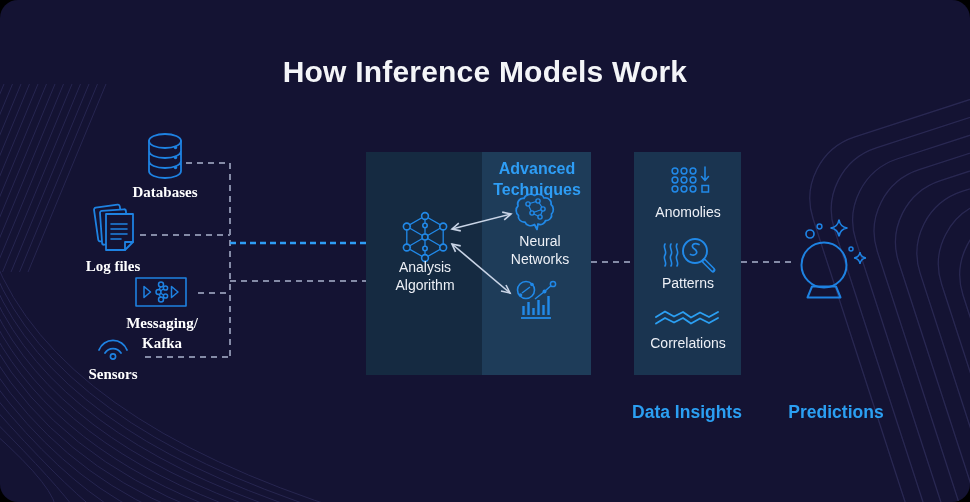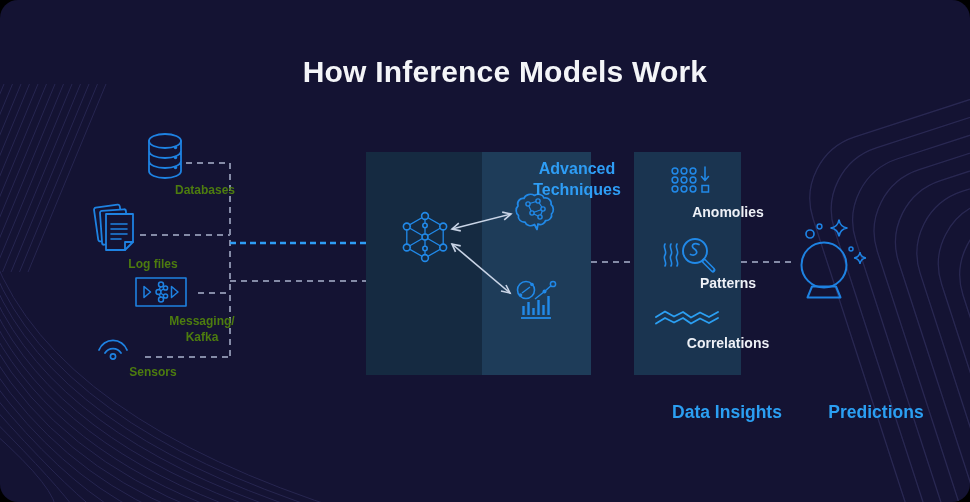--- a/index.html
+++ b/index.html
@@ -5,24 +5,24 @@
   html,body{margin:0;padding:0;background:#000;}
   body{width:970px;height:502px;font-family:"Liberation Sans",sans-serif;}
   #card{position:relative;width:970px;height:502px;background:#141333;border-radius:18px;overflow:hidden;}
   svg{display:block;}
   .layer{position:absolute;left:0;top:0;width:970px;height:502px;pointer-events:none;}
   .panel{position:absolute;top:152px;height:223px;z-index:1;}
   #ml-left{left:366px;width:116px;background:#152A41;}
   #ml-right{left:482px;width:109px;background:#1E3C59;}
   #insights-panel{left:634px;width:107px;background:#1A3450;}
   .icon{position:absolute;z-index:3;}
-  .txt{position:absolute;z-index:4;transform:translateX(-50%);text-align:center;white-space:pre-line;margin-left:40px;}
+  .txt{position:absolute;z-index:4;transform:translateX(-50%);text-align:center;white-space:pre-line;}
   .title{left:0;right:0;top:55px;transform:none;text-align:center;font-size:30px;font-weight:700;color:#F4F5F8;letter-spacing:.2px;}
-  .itemlabel{font-size:12px;font-weight:700;color:#4d7c0f;line-height:1.3;}
-  .biglabel{font-size:14px;font-weight:700;color:#EDF0F6;line-height:1.32;}
+  .itemlabel{font-size:15px;font-weight:700;color:#ffffff;line-height:1.3;font-family:Liberation Serif, serif;}
+  .biglabel{font-size:14px;font-weight:400;color:#EDF0F6;line-height:1.32;}
   .sectionlabel{font-size:17.5px;font-weight:700;color:#2B9FF2;}
   .bluemini{font-size:16px;font-weight:700;color:#2E9DF5;line-height:1.32;}
   .graymini{font-size:11.5px;font-weight:600;color:#8D92AF;line-height:1.32;}
 </style>
 </head>
 <body>
 
 <div id="card">
 
   <svg class="layer" style="z-index:0" viewBox="0 0 970 502">
@@ -214,20 +214,24 @@
 
   <div class="txt itemlabel" style="left:165px;top:183px">Databases</div>
   <div class="txt itemlabel" style="left:113px;top:257px">Log files</div>
   <div class="txt itemlabel" style="left:162px;top:314px">Messaging/
 Kafka</div>
   <div class="txt itemlabel" style="left:113px;top:365px">Sensors</div>
 
 
   <div class="txt bluemini" style="left:537px;top:158px">Advanced
 Techniques</div>
+  <div class="txt biglabel" style="left:425px;top:258px">Analysis
+Algorithm</div>
+  <div class="txt biglabel" style="left:540px;top:232px">Neural
+Networks</div>
 
   <div class="txt biglabel" style="left:688px;top:203px">Anomolies</div>
   <div class="txt biglabel" style="left:688px;top:274px">Patterns</div>
   <div class="txt biglabel" style="left:688px;top:334px">Correlations</div>
 
   <div class="txt sectionlabel" style="left:836px;top:402px">Predictions</div>
   <div class="txt sectionlabel" style="left:687px;top:402px">Data Insights</div>
 
 </div>
 

